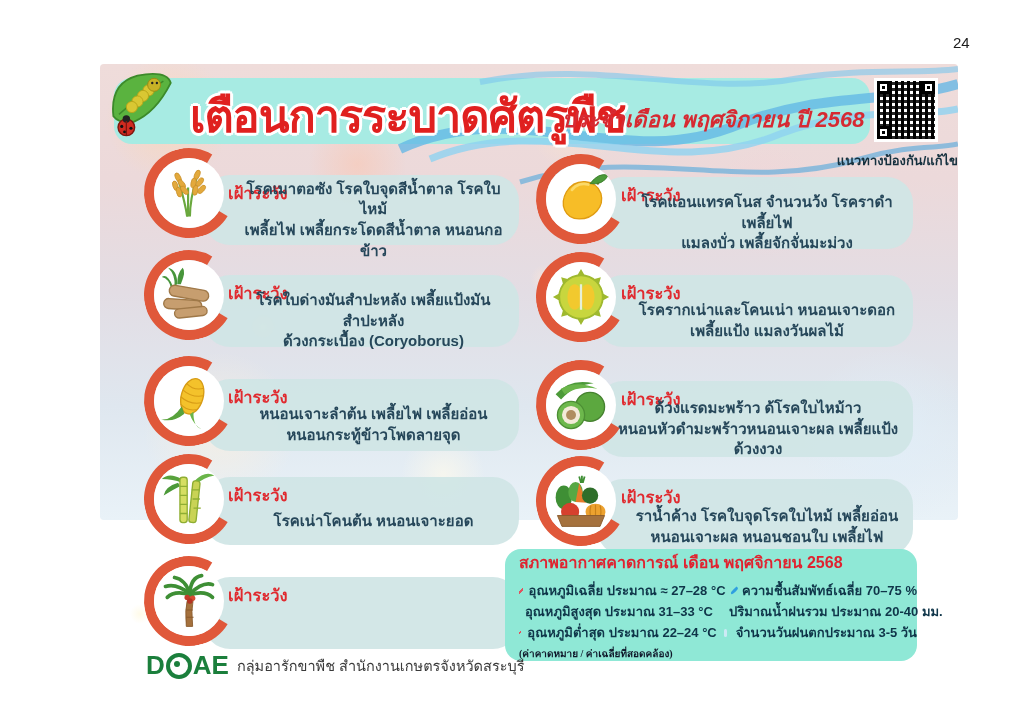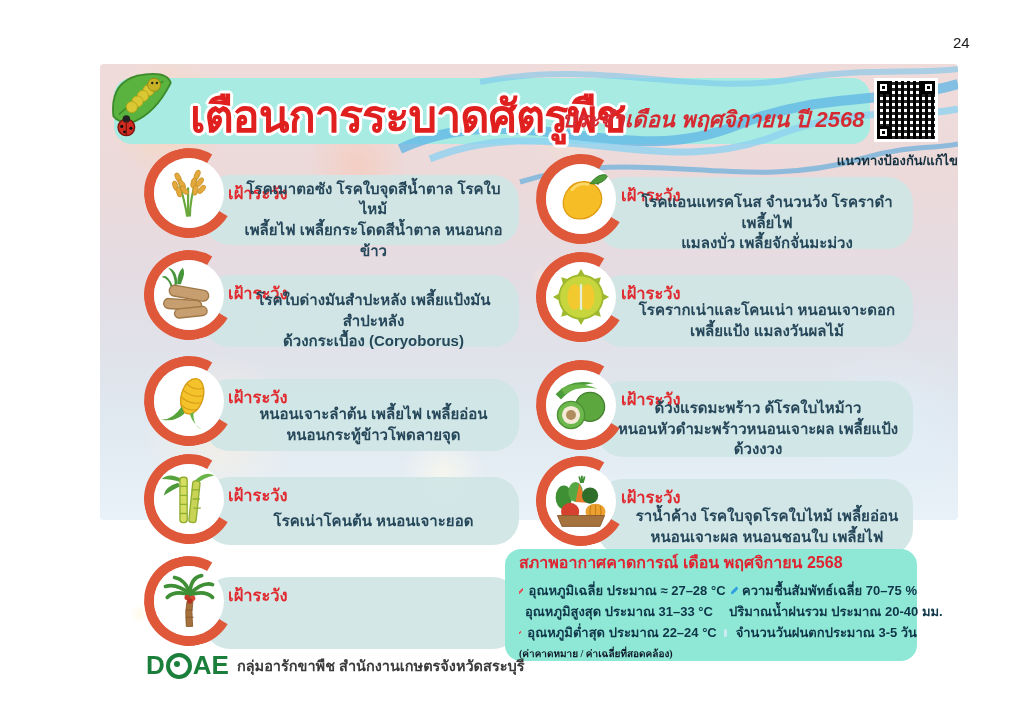--- a/index.html
+++ b/index.html
@@ -62,21 +62,21 @@
   .pencil{display:inline-block;width:13px;height:13px;margin-right:6px;background:linear-gradient(135deg,transparent 42%,#e05560 42% 60%,transparent 60%);}
   .drop{display:inline-block;width:9px;height:9px;margin:0 7px;background:#2f9fe0;border-radius:0 50% 50% 50%;transform:rotate(45deg);}
   .cloud{display:inline-block;width:16px;height:8px;margin:0 9px 0 7px;background:#cdeaf5;border-radius:8px;box-shadow:2px 6px 0 -3px #58b8e8,7px 7px 0 -3px #58b8e8,12px 6px 0 -3px #58b8e8;}
   .wnote{font-size:10px;color:#0f172a;font-weight:bold;margin-top:3px;font-family:Liberation Serif, serif;}
 
   
   .footer{position:absolute;left:46px;top:586px;display:flex;align-items:center;z-index:2;}
   .doae{display:flex;align-items:center;color:#1b7f3c;font-weight:800;font-size:26px;letter-spacing:0px;}
   .doae .o{display:inline-block;width:18px;height:18px;border:4px solid #1b7f3c;border-radius:50%;margin:0 1px;position:relative;background:#fff;}
   .doae .o i{position:absolute;left:4px;top:4px;width:6px;height:6px;border-radius:50%;background:#1b7f3c;display:block;}
-  .footer-text{margin-left:8px;font-size:14.5px;color:#3a3a3a;font-weight:bold;text-align:center;}
+  .footer-text{margin-left:8px;font-size:14.5px;color:#3a3a3a;font-weight:normal;text-align:center;}
 </style>
 </head>
 <body>
 
 <span class="page-number">24</span>
 
 <div class="poster">
 
   <span class="bokeh" style="left:60px;top:470px;width:14px;height:14px;background:radial-gradient(circle,rgba(255,255,255,.95),rgba(255,255,255,0) 70%);"></span>
   <span class="bokeh" style="left:30px;top:540px;width:20px;height:20px;background:radial-gradient(circle,rgba(255,250,230,.9),rgba(255,255,255,0) 70%);"></span>

